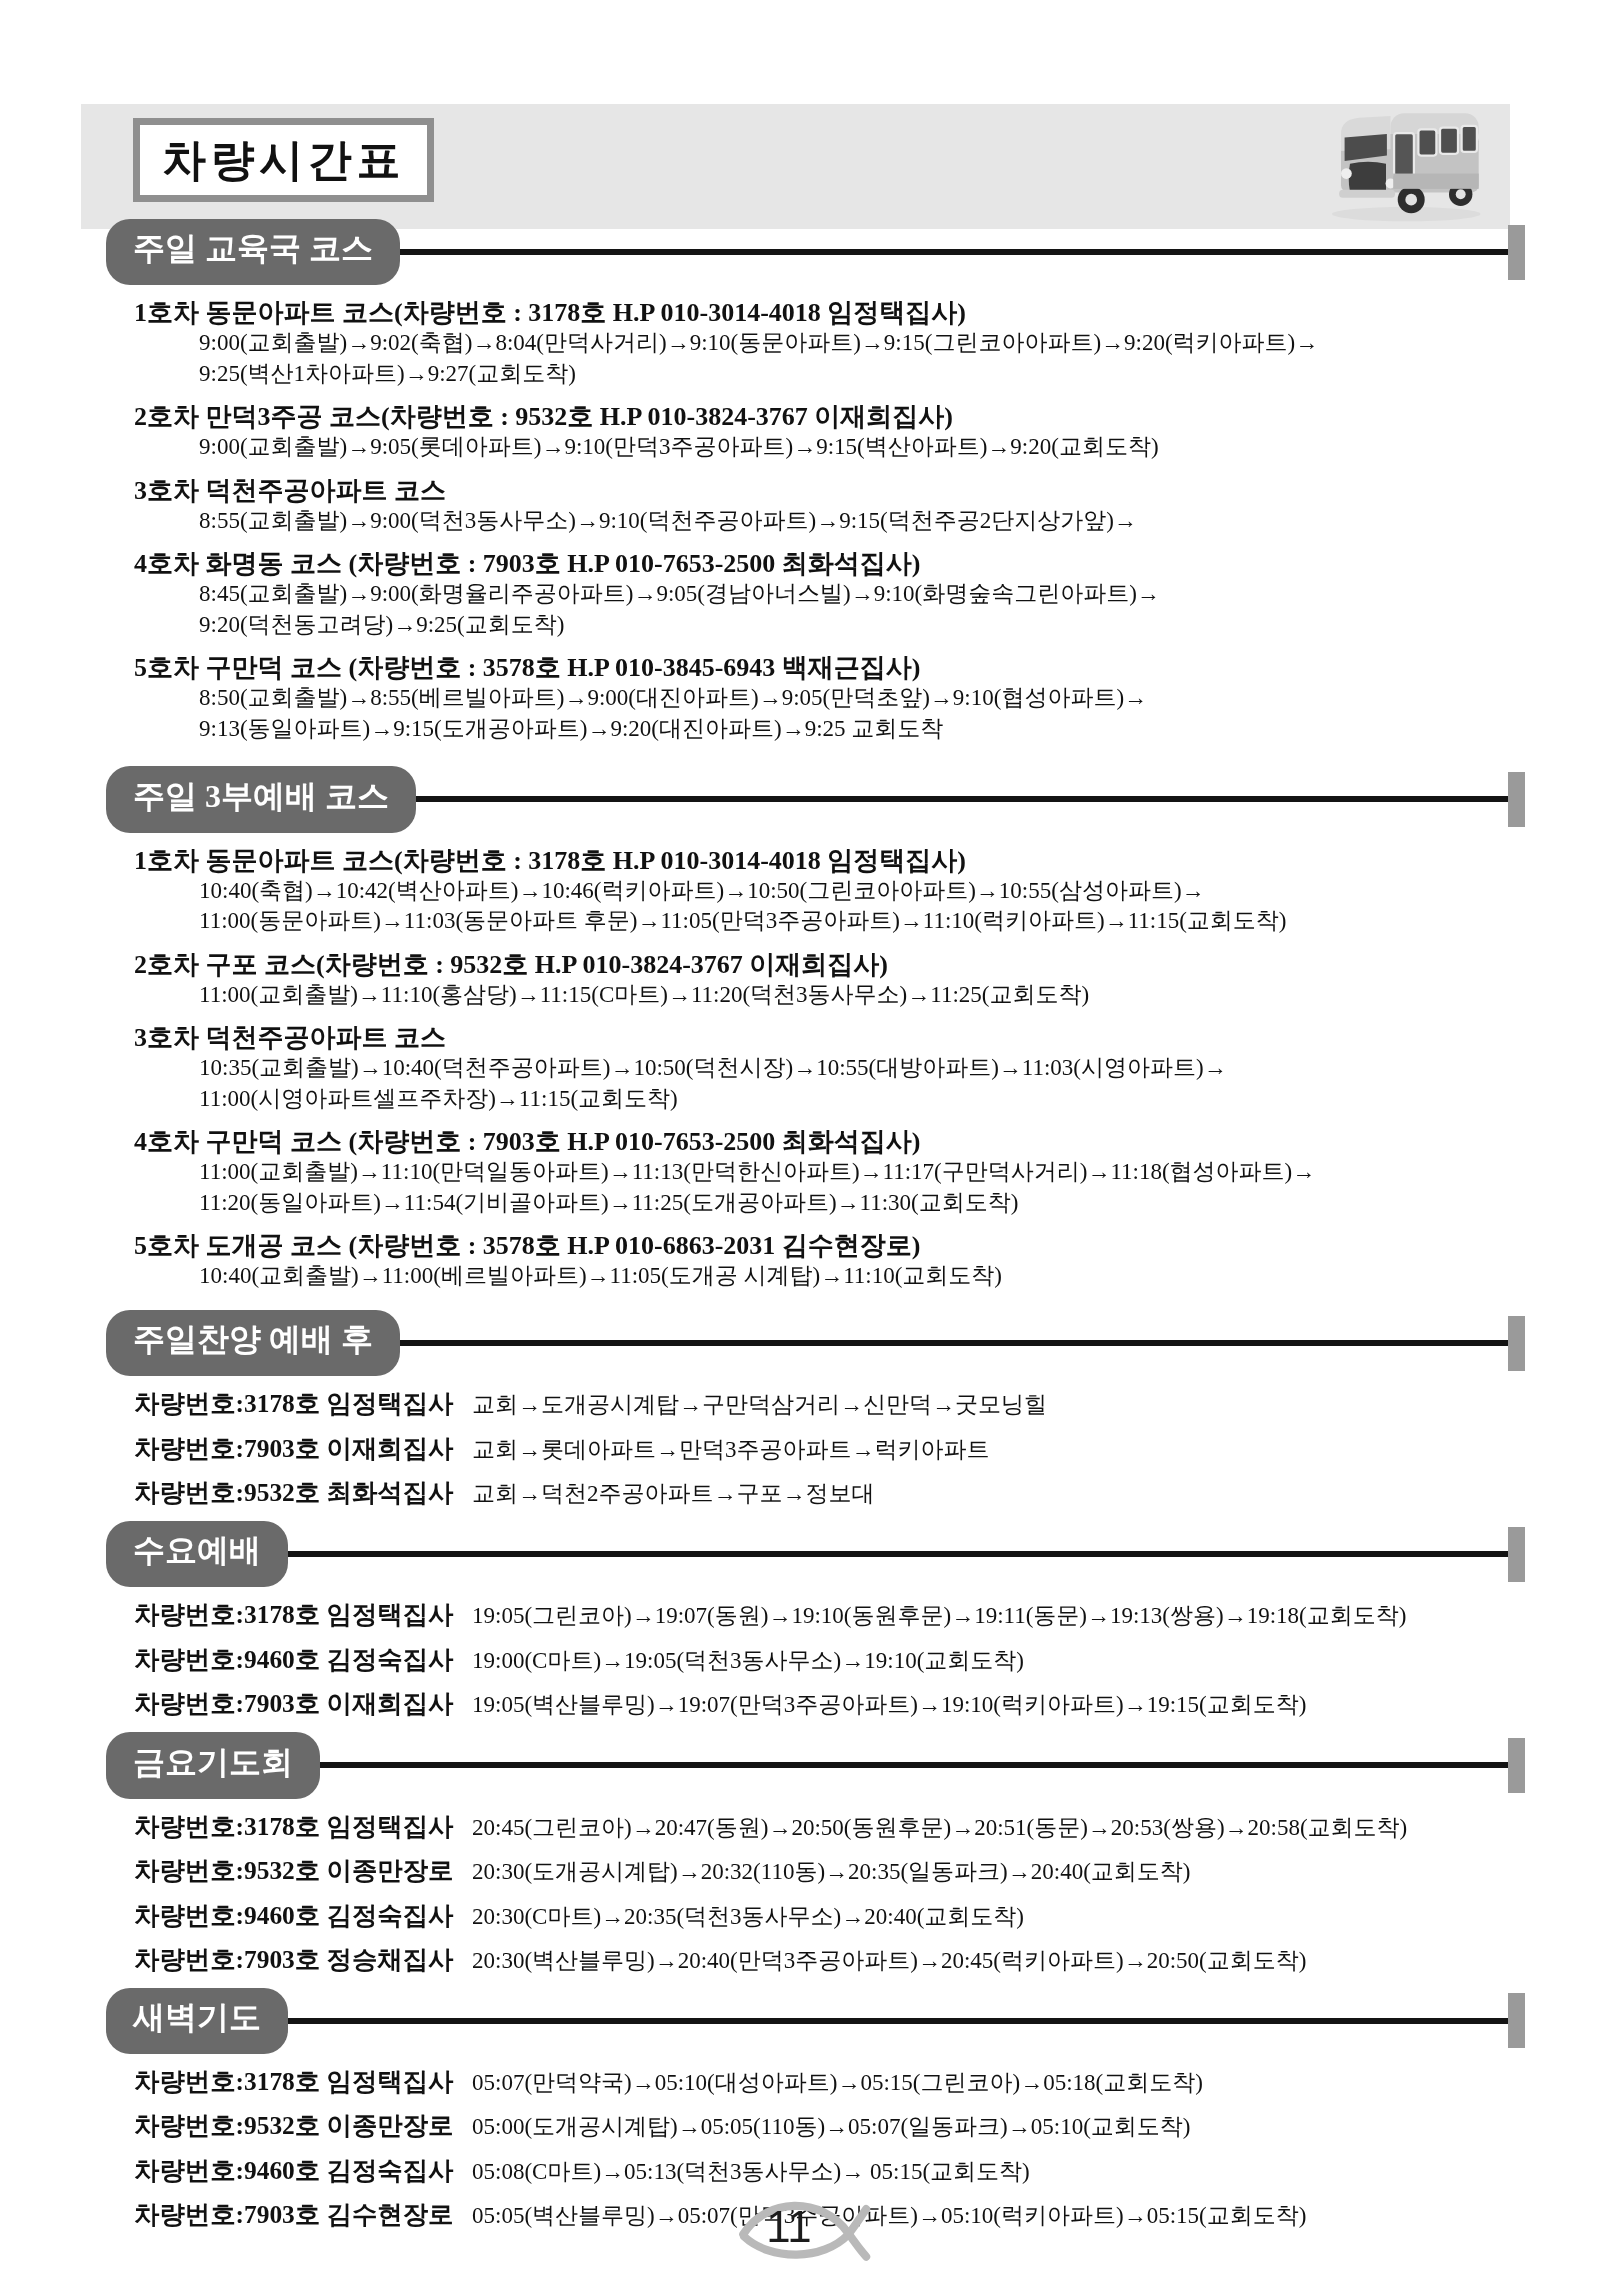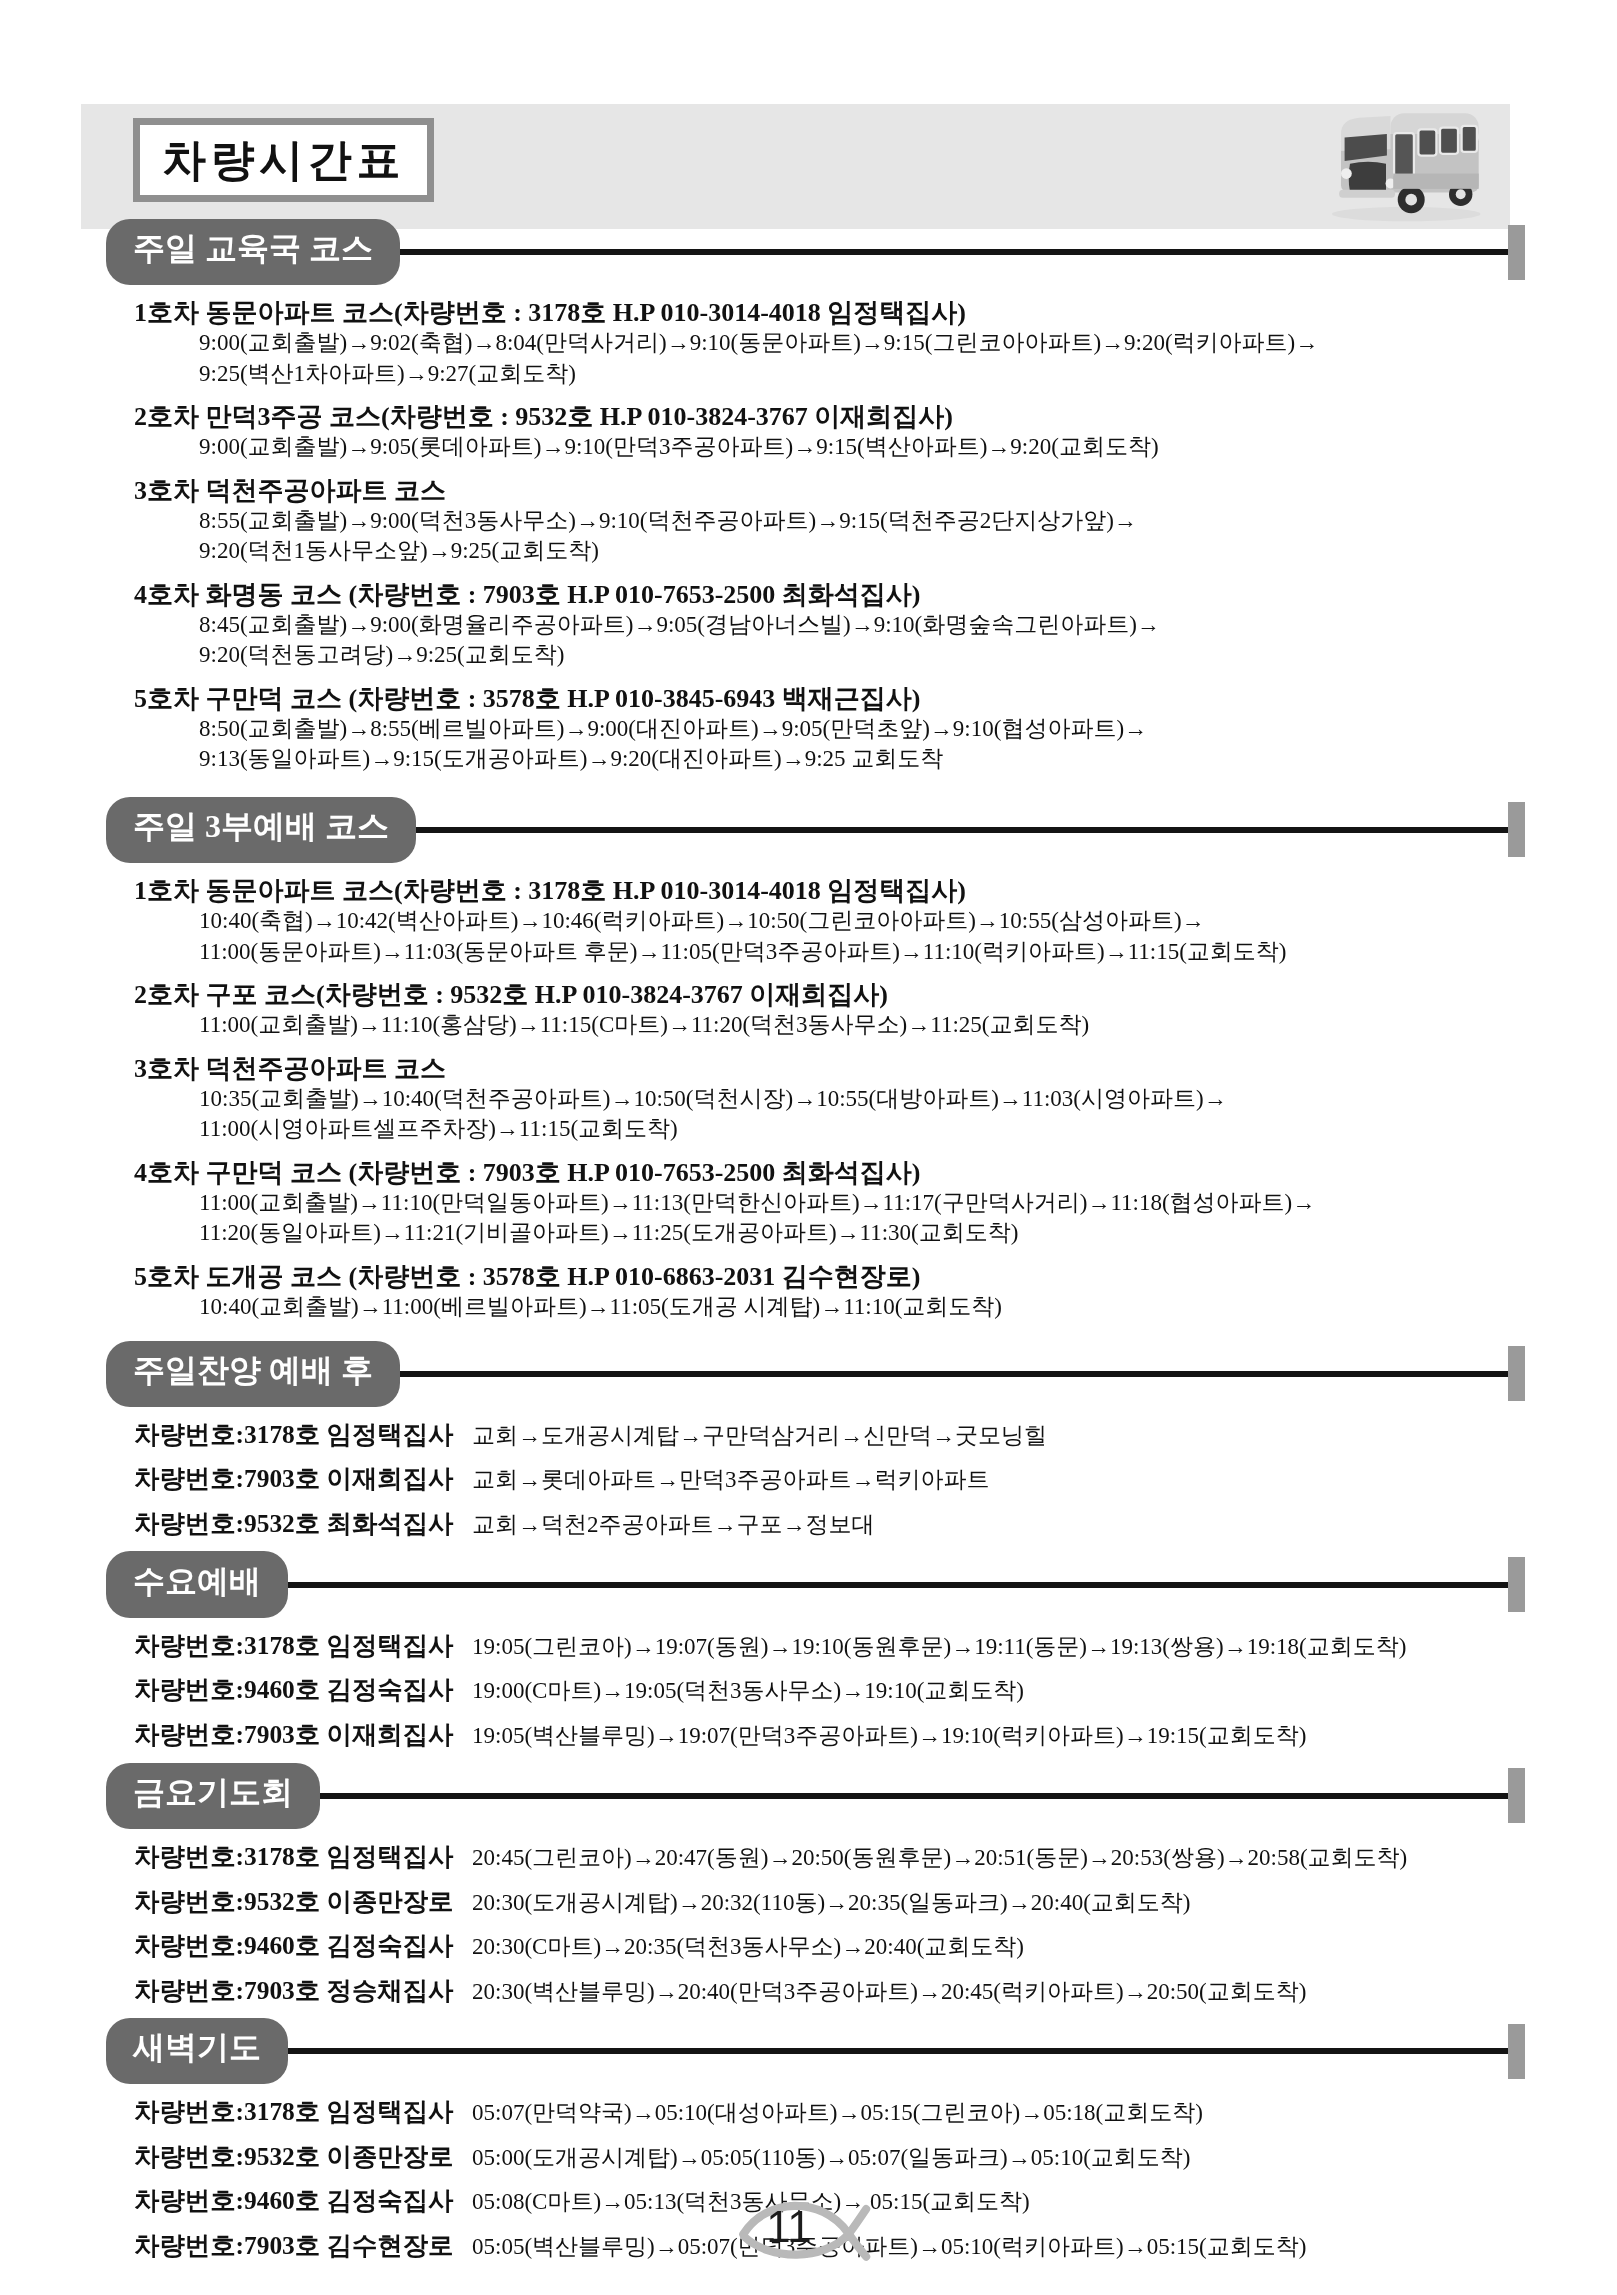--- a/index.html
+++ b/index.html
@@ -87,21 +87,20 @@
         <div class="route-line">9:00(교회출발)→9:02(축협)→8:04(만덕사거리)→9:10(동문아파트)→9:15(그린코아아파트)→9:20(럭키아파트)→</div>
         <div class="route-line">9:25(벽산1차아파트)→9:27(교회도착)</div>
       </div>
       <div class="course">
         <div class="course-title">2호차 만덕3주공 코스(차량번호 : 9532호 H.P 010-3824-3767 이재희집사)</div>
         <div class="route-line">9:00(교회출발)→9:05(롯데아파트)→9:10(만덕3주공아파트)→9:15(벽산아파트)→9:20(교회도착)</div>
       </div>
       <div class="course">
         <div class="course-title">3호차 덕천주공아파트 코스</div>
         <div class="route-line">8:55(교회출발)→9:00(덕천3동사무소)→9:10(덕천주공아파트)→9:15(덕천주공2단지상가앞)→</div>
-        <div class="route-line">9:20(덕천1동사무소앞)→9:25(교회도착)</div>
       </div>
       <div class="course">
         <div class="course-title">4호차 화명동 코스 (차량번호 : 7903호 H.P 010-7653-2500 최화석집사)</div>
         <div class="route-line">8:45(교회출발)→9:00(화명율리주공아파트)→9:05(경남아너스빌)→9:10(화명숲속그린아파트)→</div>
         <div class="route-line">9:20(덕천동고려당)→9:25(교회도착)</div>
       </div>
       <div class="course">
         <div class="course-title">5호차 구만덕 코스 (차량번호 : 3578호 H.P 010-3845-6943 백재근집사)</div>
         <div class="route-line">8:50(교회출발)→8:55(베르빌아파트)→9:00(대진아파트)→9:05(만덕초앞)→9:10(협성아파트)→</div>
         <div class="route-line">9:13(동일아파트)→9:15(도개공아파트)→9:20(대진아파트)→9:25 교회도착</div>
@@ -124,21 +123,21 @@
         <div class="route-line">11:00(교회출발)→11:10(홍삼당)→11:15(C마트)→11:20(덕천3동사무소)→11:25(교회도착)</div>
       </div>
       <div class="course">
         <div class="course-title">3호차 덕천주공아파트 코스</div>
         <div class="route-line">10:35(교회출발)→10:40(덕천주공아파트)→10:50(덕천시장)→10:55(대방아파트)→11:03(시영아파트)→</div>
         <div class="route-line">11:00(시영아파트셀프주차장)→11:15(교회도착)</div>
       </div>
       <div class="course">
         <div class="course-title">4호차 구만덕 코스 (차량번호 : 7903호 H.P 010-7653-2500 최화석집사)</div>
         <div class="route-line">11:00(교회출발)→11:10(만덕일동아파트)→11:13(만덕한신아파트)→11:17(구만덕사거리)→11:18(협성아파트)→</div>
-        <div class="route-line">11:20(동일아파트)→11:21(기비골아파트)→11:25(도개공아파트)→11:30(교회도착)</div>
+        <div class="route-line">11:20(동일아파트)→11:54(기비골아파트)→11:25(도개공아파트)→11:30(교회도착)</div>
       </div>
       <div class="course">
         <div class="course-title">5호차 도개공 코스 (차량번호 : 3578호 H.P 010-6863-2031 김수현장로)</div>
         <div class="route-line">10:40(교회출발)→11:00(베르빌아파트)→11:05(도개공 시계탑)→11:10(교회도착)</div>
       </div>
     </section>
 
     <section class="m40">
       <div class="sec-header">
         <div class="pill"><span>주일찬양 예배 후</span></div>

